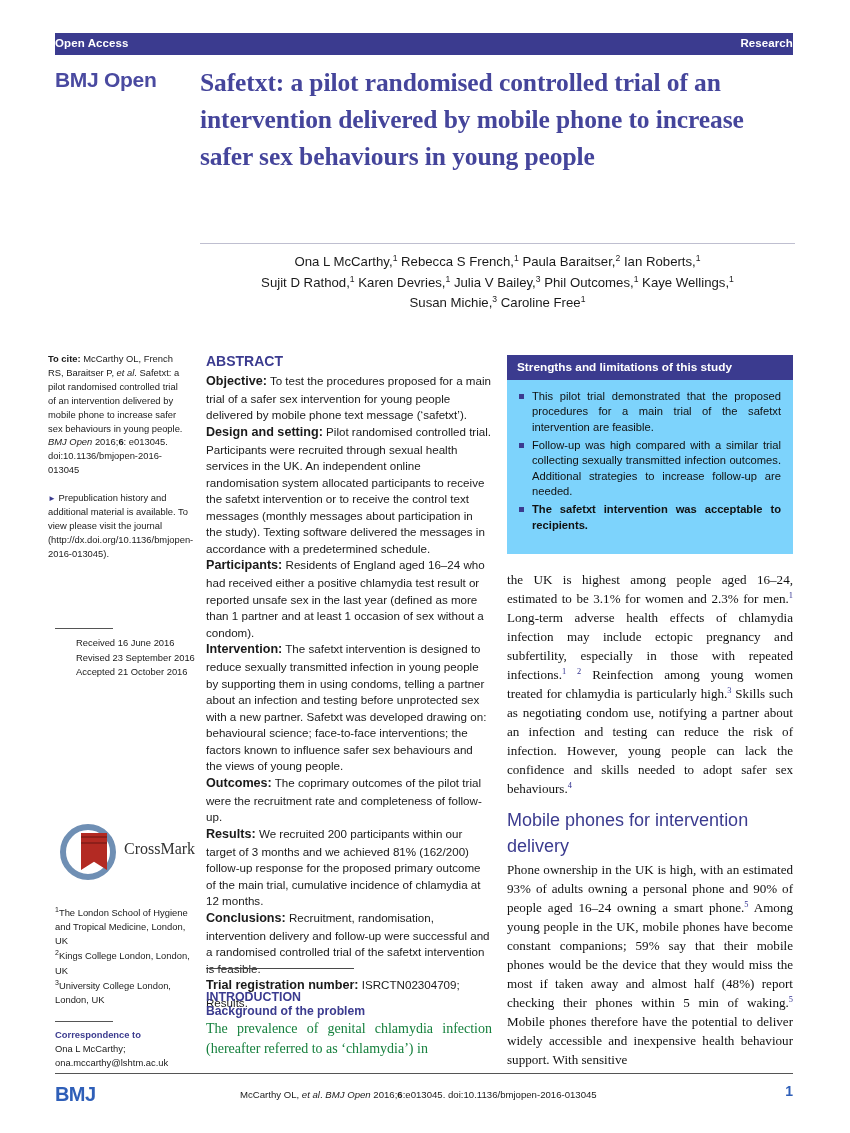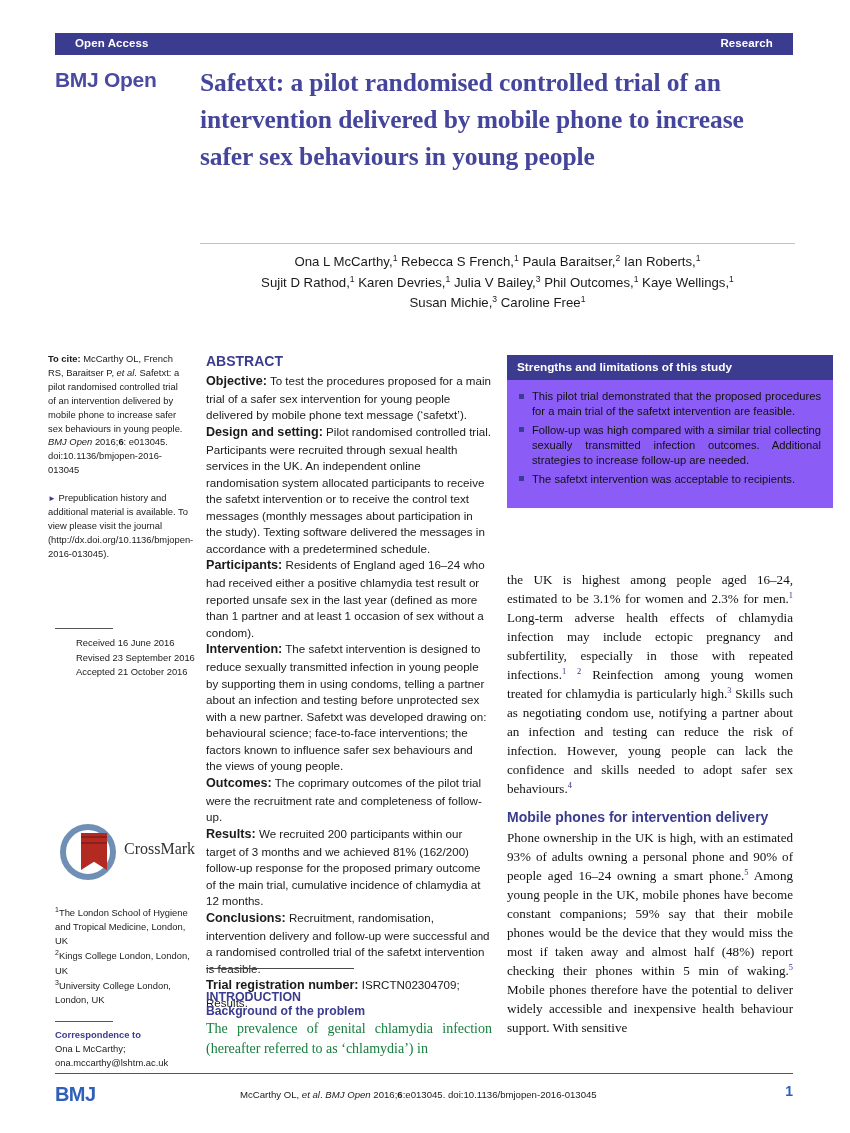--- a/index.html
+++ b/index.html
@@ -10,21 +10,21 @@
     position:relative;
     overflow:hidden;
   }
   .page { position:absolute; inset:0; }
 
   
   .topbar{
     position:absolute; left:55px; top:33px; width:738px; height:22px;
     background:#3b3b8f;
     display:flex; align-items:center; justify-content:space-between;
-    box-sizing:border-box; padding:0 20px;
+    box-sizing:border-box; padding:0 0;
   }
   .topbar span{
     color:#ffffff; font-size:11.5px; font-weight:bold;
     letter-spacing:.1px; line-height:1;
   }
 
   
   .masthead{
     position:absolute; left:55px; top:68px;
     font-size:21px; font-weight:bold; color:#4a4aa0;
@@ -121,52 +121,52 @@
   .intro .h1{ color:#3b3b8f; font-weight:bold; font-size:12.4px; }
   .intro .h2{ color:#3b3b8f; font-weight:bold; font-size:12.2px; }
   .intro .body{
     font-family:"Liberation Serif", serif;
     font-size:14px; line-height:1.45; text-align:justify;
     color:#15803d; margin-top:1px;
   }
 
   
   .slbox{
-    position:absolute; left:507px; top:355px; width:326px;
-    background:#8b5cf6;
+    position:absolute; left:507px; top:355px; width:286px;
+    background:#7dd3fc;
   }
   .slbox-head{
     background:#3b3b8f; color:#fff; font-weight:bold;
     font-size:11.8px; padding:5px 10px 6px 10px;
   }
   .slbox ul{
     margin:0; padding:9px 12px 11px 12px; list-style:none;
   }
   .slbox li{
     position:relative; padding-left:13px; margin-bottom:3px;
     font-size:11.2px; line-height:1.37; color:#111;
     text-align:justify;
   }
-  .slbox li:last-child{ margin-bottom:10px; }
+  .slbox li:last-child{ margin-bottom:10px;font-weight:bold; }
   .slbox li::before{
     content:""; position:absolute; left:0; top:4.5px;
     width:5px; height:5px; background:#3b3b8f;
   }
 
   .col-right{
     position:absolute; left:507px; top:570px; width:286px;
     font-family:"Liberation Serif", serif;
     font-size:13.1px; line-height:1.452; color:#111;
     text-align:justify;
   }
   .col-right p{ margin:0; }
   .col-right sup{ font-size:8.4px; color:#2f2f8f; vertical-align:super; }
   .h-sub{
     font-family:"Liberation Sans", sans-serif;
-    color:#3b3b8f; font-weight:bold; font-size:14px;
+    color:#3b3b8f; font-weight:normal; font-size:18px;
     margin:9px 0 1px 0; text-align:left;
   }
 
   
   .foot-rule{
     position:absolute; left:55px; top:1073px; width:738px; height:1px;
     background:#555;
   }
   .bmj-logo{
     position:absolute; left:55px; top:1083px;

